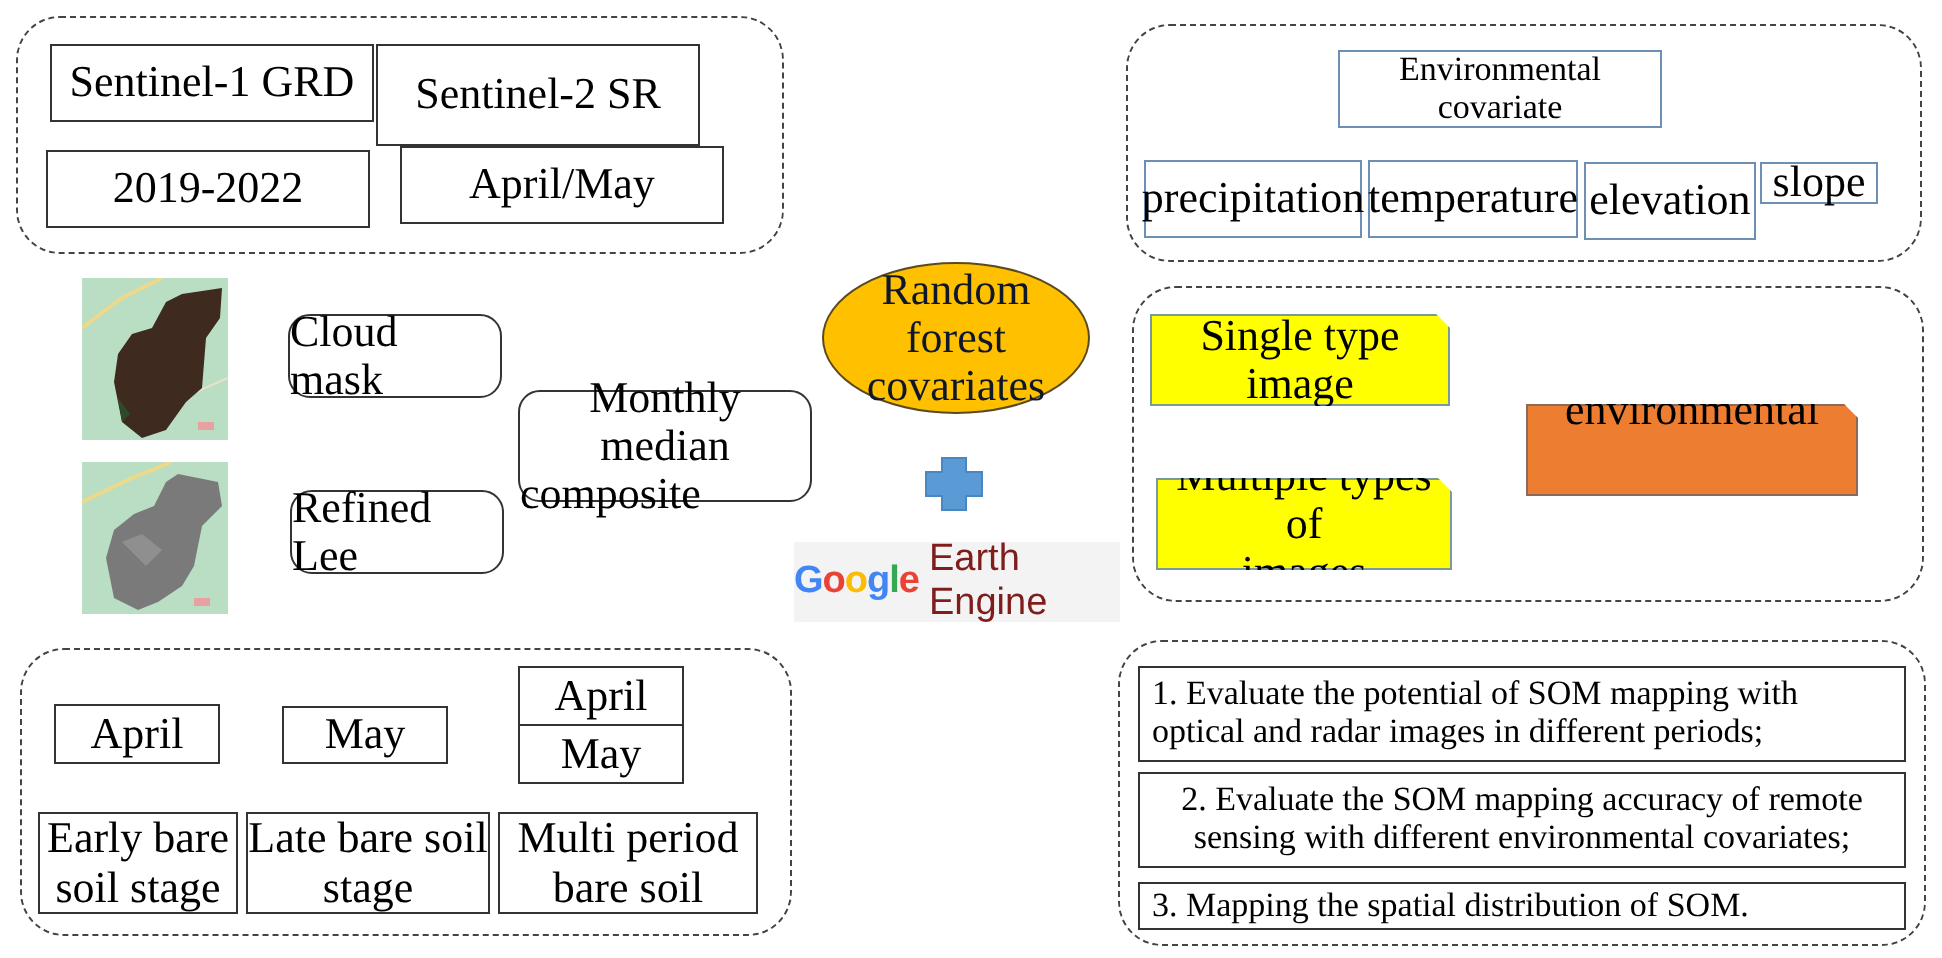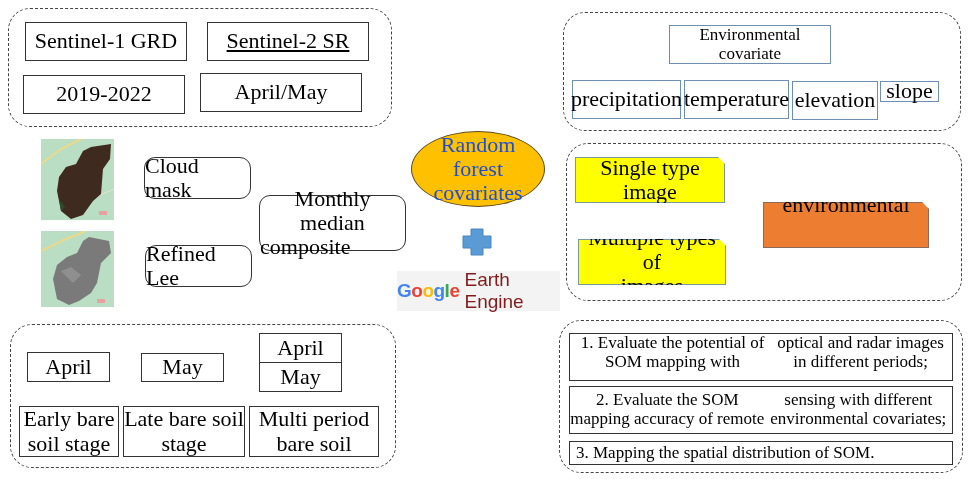--- a/index.html
+++ b/index.html
@@ -16,33 +16,33 @@
   .f18 { font-size:22px; }
   .f17 { font-size:17px; }
   .yellow { background:#ffff00; border:1px solid #7a9a9a; display:flex; align-items:center;
             justify-content:center; text-align:center; line-height:1.1;
             clip-path: polygon(0 0, calc(100% - 7px) 0, 100% 7px, 100% 100%, 0 100%); }
   .orange { background:#ed7d31; border:1px solid #8a6a5a; display:flex; align-items:flex-end;
             justify-content:center; text-align:center; line-height:1.1;
             clip-path: polygon(0 0, calc(100% - 7px) 0, 100% 7px, 100% 100%, 0 100%); gap: 39px; }
   .ellipse { background:#ffc000; border:1.3px solid #5a4a20; border-radius:50%;
              display:flex; align-items:center; justify-content:center; text-align:center;
-             line-height:1.1; color:#1d4ed8; }
+             line-height:1.1; color:#0f172a; }
   .gee { background:#f3f3f3; display:flex; align-items:center; justify-content:center;
          font-family:"Liberation Sans","DejaVu Sans",sans-serif; font-size:19px; }
   .map { overflow:hidden; }
 </style>
 </head>
 <body>
 
 <div class="abs dash" style="left:8px;top:8px;width:384px;height:119px;"></div>
 <div class="abs box f18" style="left:25px;top:22px;width:162px;height:39px;">
     <span>Sentinel-1 GRD</span>
   </div>
-<div class="abs box f18" style="left:207px;top:22px;width:162px;height:39px;text-decoration:underline;">
+<div class="abs box f18" style="left:188px;top:22px;width:162px;height:51px;">
     <span>Sentinel-2 SR</span>
   </div>
 <div class="abs box f18" style="left:23px;top:75px;width:162px;height:39px;">
     <span>2019-2022</span>
   </div>
 <div class="abs box f18" style="left:200px;top:73px;width:162px;height:39px;">
     <span>April/May</span>
   </div>
 
 <div class="abs dash" style="left:563px;top:12px;width:398px;height:119px;"></div>
@@ -146,23 +146,23 @@
 <div class="abs box f18" style="left:123px;top:406px;width:122px;height:51px;flex-direction:column;">
   <span>Late bare soil</span>
   <span>stage</span>
 </div>
 <div class="abs box f18" style="left:249px;top:406px;width:130px;height:51px;flex-direction:column;">
   <span>Multi period</span>
   <span>bare soil</span>
 </div>
 
 <div class="abs dash" style="left:559px;top:320px;width:404px;height:153px;"></div>
-<div class="abs box f17" style="left:569px;top:333px;width:384px;height:48px;flex-direction:row;align-items:flex-start;padding-left:6px;">
+<div class="abs box f17" style="left:569px;top:333px;width:384px;height:48px;flex-direction:column;align-items:flex-start;padding-left:6px;">
   <span>1. Evaluate the potential of SOM mapping with</span>
   <span>optical and radar images in different periods;</span>
 </div>
-<div class="abs box f17" style="left:569px;top:386px;width:384px;height:48px;flex-direction:row;">
+<div class="abs box f17" style="left:569px;top:386px;width:384px;height:48px;flex-direction:column;">
   <span>2. Evaluate the SOM mapping accuracy of remote</span>
   <span>sensing with different environmental covariates;</span>
 </div>
 <div class="abs box f17" style="left:569px;top:441px;width:384px;height:24px;justify-content:flex-start;padding-left:6px;">
   <span>3. Mapping the spatial distribution of SOM.</span>
 </div>
 
 </body></html>

